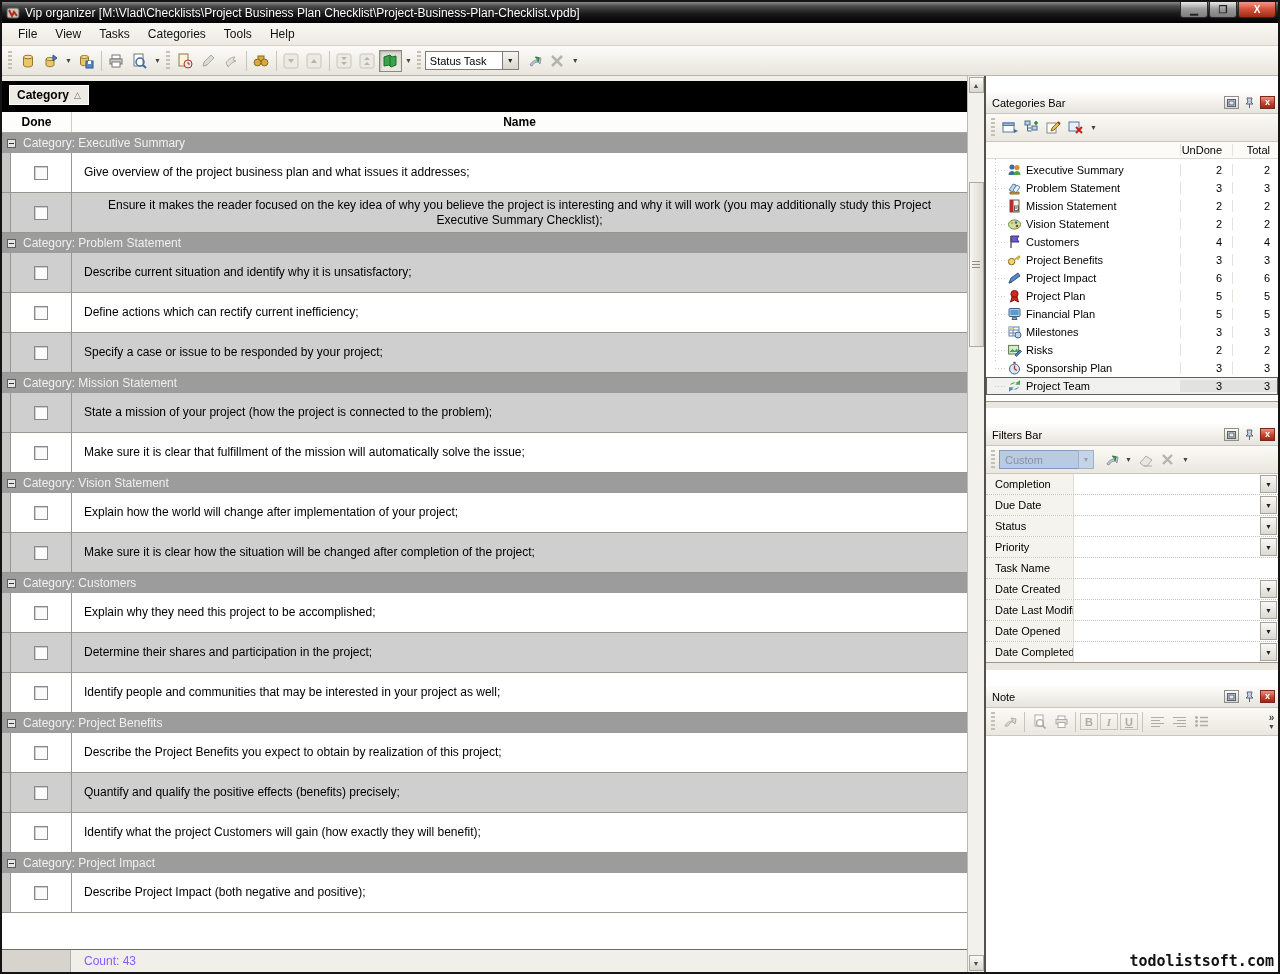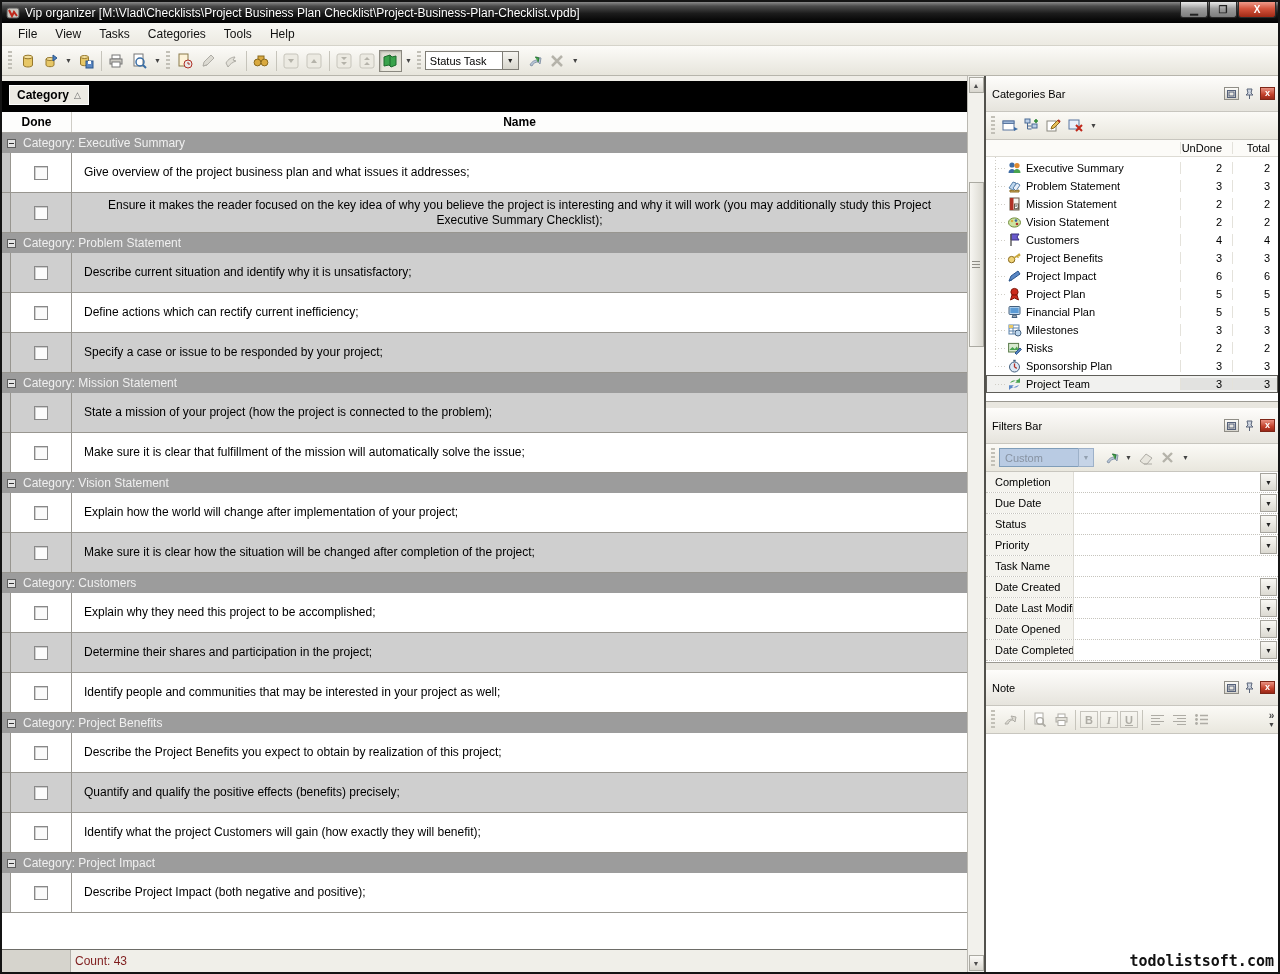--- a/index.html
+++ b/index.html
@@ -55,37 +55,37 @@
   .row-task { display:flex; min-height:40px; border-bottom:1px solid #989690; }
   .row-task.shade-gray { background:#cfcfcf; }
   .row-task.shade-white { background:#fff; }
   .indent-strip { width:9px; background:#c7c7c7; border-right:1px solid #989690; flex:none; }
   .done-cell { width:61px; display:flex; align-items:center; justify-content:center; border-right:1px solid #989690; flex:none; }
   .checkbox { width:14px; height:14px; background:#fbfbfb; border:1px solid #898989; box-shadow:inset 1px 1px 0 #cfcfcf; }
   .name-cell { flex:1; display:flex; align-items:center; font-size:12px; color:#000; padding:4px 12px 4px 12px; line-height:1.25; }
 
   .statusrow { height:23px; border-top:1px solid #6d6c67; background:#f0efe9; display:flex; align-items:center; font-size:12px; flex:none; }
   .status-left { width:69px; height:100%; background:#d6d4cd; border-right:1px solid #b2b0a9; flex:none; }
-  .status-text { padding-left:4px; color:#7f1d1d; }
+  .status-text { padding-left:13px; color:#8b5cf6; }
 
   
   .vscroll { width:17px; background:#f2f1ec; border-left:1px solid #bab8b1; display:flex; flex-direction:column; align-items:center; flex:none; }
   .sb-btn { width:15px; height:16px; margin:1px 0; background:linear-gradient(#fbfaf7,#d9d7cf); border:1px solid #abaaa2; color:#4c4c4c; font-size:7px;
     display:flex; align-items:center; justify-content:center; flex:none; }
   .sb-space-top { height:88px; flex:none; }
   .sb-thumb { width:15px; height:165px; background:linear-gradient(90deg,#f7f6f2,#dbd9d1); border:1px solid #abaaa2; display:flex; align-items:center; justify-content:center; flex:none; }
   .sb-grip { width:8px; height:8px; background:repeating-linear-gradient(180deg,#8f8d86 0 1px, transparent 1px 3px); }
   .sb-space-bot { flex:1; }
 
   
   .right-divider { width:2px; background:#52514c; flex:none; }
   .right-col { flex:1; background:#e9e7e0; display:flex; flex-direction:column; overflow:hidden; }
   .panel { background:#fff; display:flex; flex-direction:column; border-bottom:1px solid #9b9992; }
-  .panel-title { height:36px; background:linear-gradient(#fefdfb,#e6e4dd); border-bottom:1px solid #c8c6bf; display:flex; align-items:center;
-    padding:0 3px 0 6px; font-size:11px; color:#000; flex:none; }
+  .panel-title { height:22px; background:linear-gradient(#fefdfb,#e6e4dd); border-bottom:1px solid #c8c6bf; display:flex; align-items:center;
+    padding:0 3px 0 6px; font-size:11px; color:#000; flex:none;margin-top:16px; }
   .pt-buttons { margin-left:auto; display:flex; gap:3px; align-items:center; }
   .pt-btn { width:15px; height:13px; border:1px solid #8f8d86; background:linear-gradient(#fcfbf8,#d7d5cd); display:flex; align-items:center; justify-content:center; }
   .pt-btn svg { display:block; }
   .pt-pin { border:none; background:none; }
   .pt-close { background:linear-gradient(#e99282,#c2402a 60%,#992818); border-color:#7e2617; color:#fff; font-size:9px; font-weight:bold; line-height:1; }
 
   .mini-toolbar { height:28px; background:linear-gradient(#fbfaf6,#e9e7de); border-bottom:1px solid #c8c6bf; display:flex; align-items:center; padding:0 3px; flex:none; }
   .mt-btn { width:22px; height:21px; display:flex; align-items:center; justify-content:center; }
 
   

